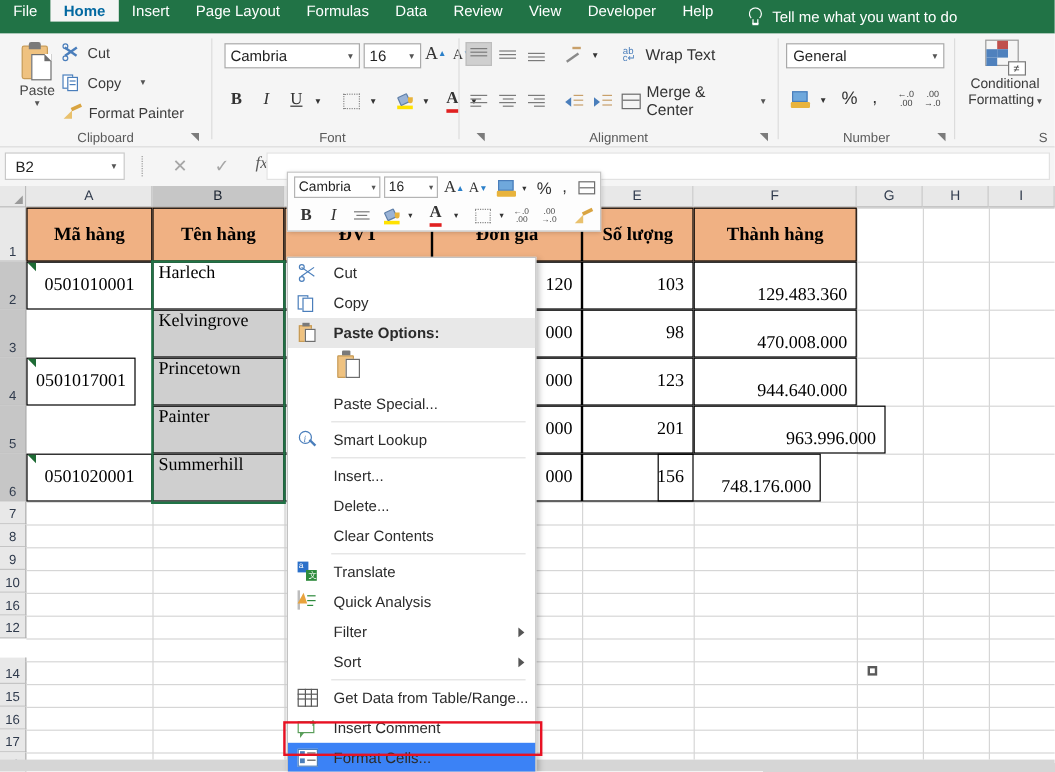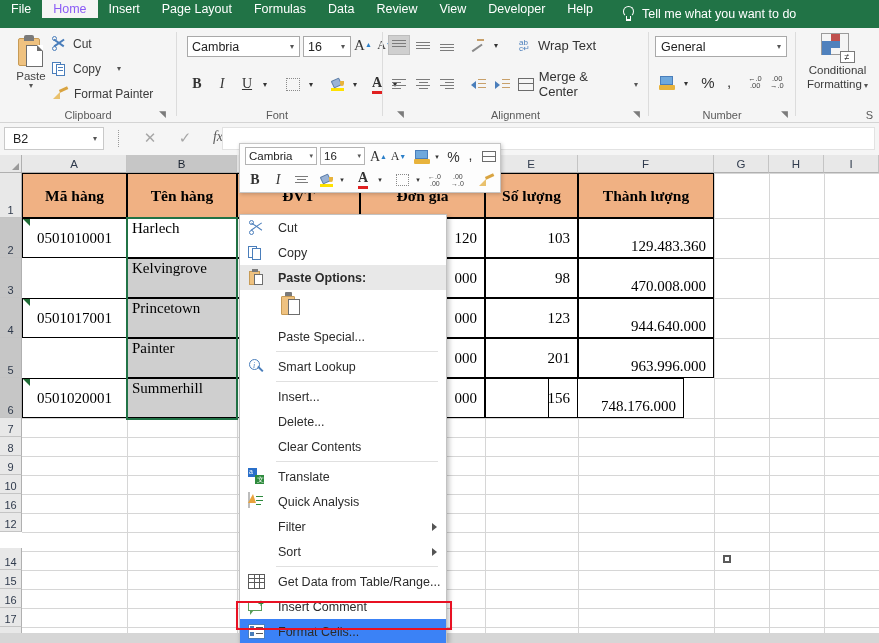--- a/index.html
+++ b/index.html
@@ -15,21 +15,21 @@
   
   .tabbar {
     position: absolute; left: 0; top: 0; width: 879px; height: 28px;
     background: #217346; display: flex; align-items: stretch;
   }
   .tab {
     display: flex; align-items: center; justify-content: center;
     padding: 0 11px; font-size: 12.5px; color: #ffffff; height: 18px;
     white-space: nowrap; cursor: default;
   }
-  .tab.active { background: #f5f5f5; color: #8b5cf6; }
+  .tab.active { background: #f5f5f5; color: #0369a1; font-weight: bold; }
   .tellme-wrap { display: flex; align-items: center; gap: 7px; padding-left: 18px; }
   .bulb { width: 13px; height: 16px; position: relative; flex: none; }
   .bulb .b1 {
     position: absolute; left: 1px; top: 0; width: 11px; height: 11px;
     border: 1.3px solid #fff; border-radius: 50%; border-bottom-color: transparent;
   }
   .bulb .b2 { position: absolute; left: 4px; top: 9.5px; width: 5px; height: 4px; border: 1.3px solid #fff; border-top: none; }
   .bulb .b3 { position: absolute; left: 4px; top: 13.5px; width: 5px; height: 0; border-top: 1.3px solid #fff; }
   .tellme-text { font-size: 12.5px; color: #ffffff; white-space: nowrap; }
 
@@ -624,28 +624,28 @@
     <div class="cell hdrcell" style="left:237px; top:18px; width:123px; height:45px;">
         <span>ĐVT</span>
       </div>
     <div class="cell hdrcell" style="left:360px; top:18px; width:125px; height:45px;">
         <span>Đơn giá</span>
       </div>
     <div class="cell hdrcell" style="left:485px; top:18px; width:93px;  height:45px;">
         <span>Số lượng</span>
       </div>
     <div class="cell hdrcell" style="left:578px; top:18px; width:136px; height:45px;">
-        <span>Thành lượng</span>
+        <span>Thành hàng</span>
       </div>
 
     <div class="cell data ctr" style="left:22px; top:63px;  width:105px; height:40px;">
         <span class="cmt-mark"></span>
         <span>0501010001</span>
       </div>
-    <div class="cell data ctr" style="left:22px; top:143px; width:105px; height:40px;">
+    <div class="cell data ctr" style="left:22px; top:143px; width:91px; height:40px;">
         <span class="cmt-mark"></span>
         <span>0501017001</span>
       </div>
     <div class="cell data ctr" style="left:22px; top:223px; width:105px; height:40px;">
         <span class="cmt-mark"></span>
         <span>0501020001</span>
       </div>
 
     <div class="cell data lft" style="left:127px; top:63px;  width:110px; height:40px; align-items:flex-start; padding-top:1px;">
         <span>Harlech</span>
@@ -713,21 +713,21 @@
 
     <div class="cell data num" style="left:578px; top:63px;  width:136px; height:40px; align-items:flex-end; padding-bottom:2px;">
         <span>129.483.360</span>
       </div>
     <div class="cell data num" style="left:578px; top:103px; width:136px; height:40px; align-items:flex-end; padding-bottom:2px;">
         <span>470.008.000</span>
       </div>
     <div class="cell data num" style="left:578px; top:143px; width:136px; height:40px; align-items:flex-end; padding-bottom:2px;">
         <span>944.640.000</span>
       </div>
-    <div class="cell data num" style="left:578px; top:183px; width:136px; height:40px; align-items:flex-end; padding-bottom:2px;">
+    <div class="cell data num" style="left:578px; top:183px; width:160px; height:40px; align-items:flex-end; padding-bottom:2px;">
         <span>963.996.000</span>
       </div>
     <div class="cell data num" style="left:548px; top:223px; width:136px; height:40px; align-items:flex-end; padding-bottom:2px;">
         <span>748.176.000</span>
       </div>
 
     <div class="selband" style="left:126px; top:62px;  width:2px; height:203px;"></div>
     <div class="selband" style="left:236px; top:62px;  width:2px; height:203px;"></div>
     <div class="selband" style="left:126px; top:62px;  width:112px; height:2px;"></div>
     <div class="selband" style="left:126px; top:263px; width:112px; height:2px;"></div>

